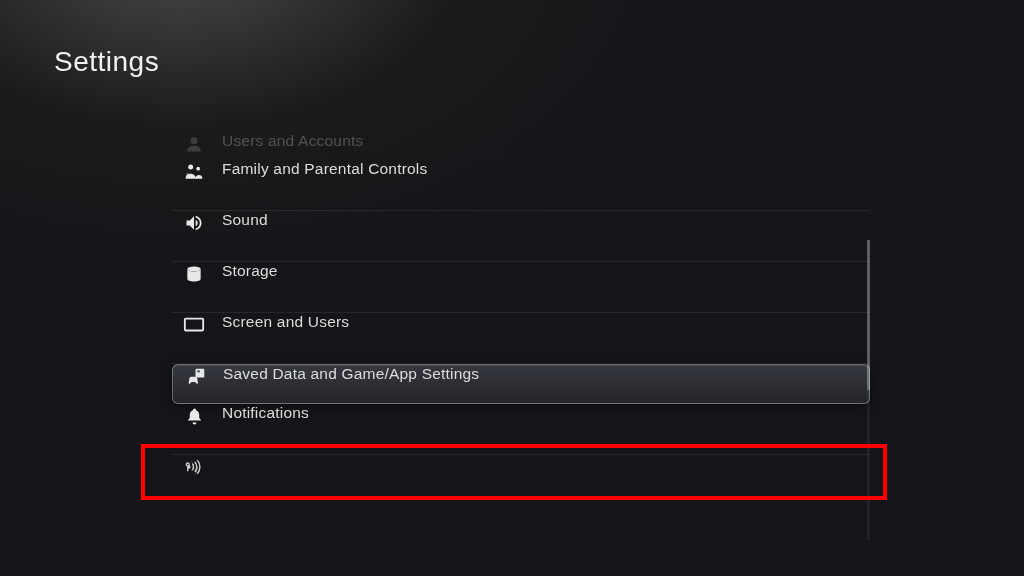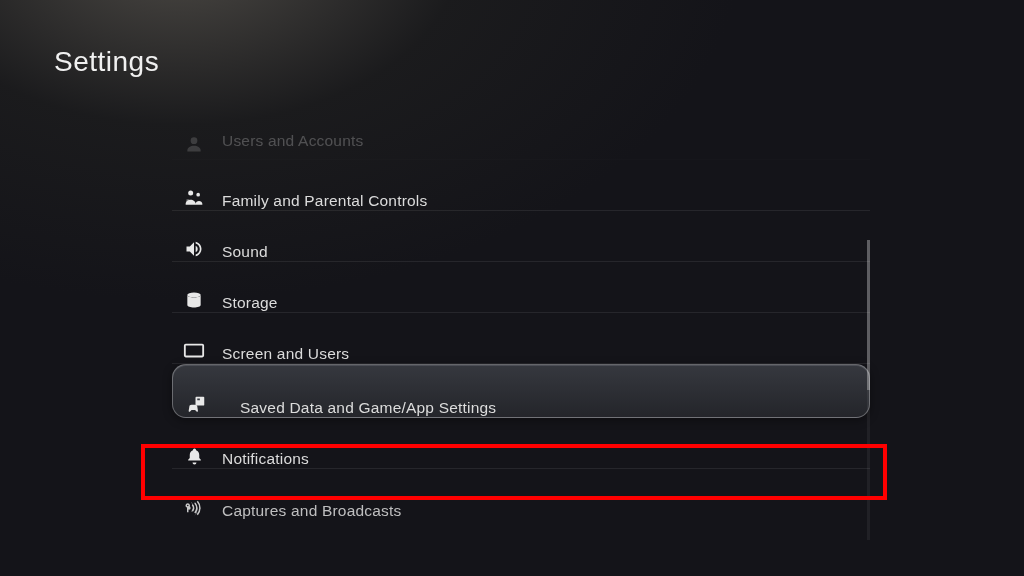--- a/index.html
+++ b/index.html
@@ -22,43 +22,42 @@
       color: #f0f0f0;
     }
     .menu {
       position: absolute;
       top: 92px;
       left: 172px;
       width: 698px;
     }
     .menu-item {
       display: flex;
-      align-items: flex-end;
+      align-items: flex-start;
       height: 51px;
       border-bottom: 1px solid rgba(255,255,255,0.08);
       padding-left: 2px;
       font-size: 15.5px;
       color: #dcdcdc;
       font-weight: 300;
       position: relative;
     }
     .menu-item.dim {
       opacity: 0.28;
       border-bottom: 1px solid rgba(255,255,255,0.04);
       height: 28px;
       align-items: flex-start;
       margin-top: 40px;
     }
     .menu-item.selected {
       background: linear-gradient(180deg, rgba(95,100,110,0.45) 0%, rgba(55,58,65,0.45) 100%);
       border: 1px solid rgba(255,255,255,0.3);
-      border-radius: 14px;
+      border-radius: 6px;
       box-shadow: 0 2px 10px rgba(0,0,0,0.4), inset 0 1px 0 rgba(255,255,255,0.12);
-      height: 54px;
-      gap: 17px;
+      height: 40px;
     }
     .icon-wrap {
       width: 24px;
       height: 24px;
       display: flex;
       align-items: center;
       justify-content: center;
       margin-left: 8px;
       margin-right: 16px;
       flex-shrink: 0;
@@ -170,21 +169,20 @@
   </div>
 
   <div class="menu-item" style="border-bottom:none; opacity:0.85;">
     <span class="icon-wrap">
       <svg viewBox="0 0 24 24" width="20" height="20">
           <path d="M4 6a3 3 0 00-1 5.8V18h2v-6.2A3 3 0 004 6zm0 2a1 1 0 110 2 1 1 0 010-2zM8 4l1.4 1.4a8 8 0 010 11.3L8 18a10 10 0 000-14zm4 0l1.4 1.4a12 12 0 010 17L12 24a14 14 0 000-20z" transform="scale(0.9) translate(1,1)"></path>
           <circle cx="6" cy="12" r="2"></circle>
           <path d="M10 8a6 6 0 010 8M13 6a9 9 0 010 12M16 4a12 12 0 010 16" fill="none" stroke="#e8e8e8" stroke-width="1.8"></path>
         </svg>
     </span>
-    <span class="menu-label">Captures and Broadcasts</span>
   </div>
 
   <div class="scroll-track">
     <div class="scroll-thumb"></div>
   </div>
 
 </div>
 
 <div class="highlight-box" style="left:141px; top:444px; width:746px; height:56px;"></div>
 

